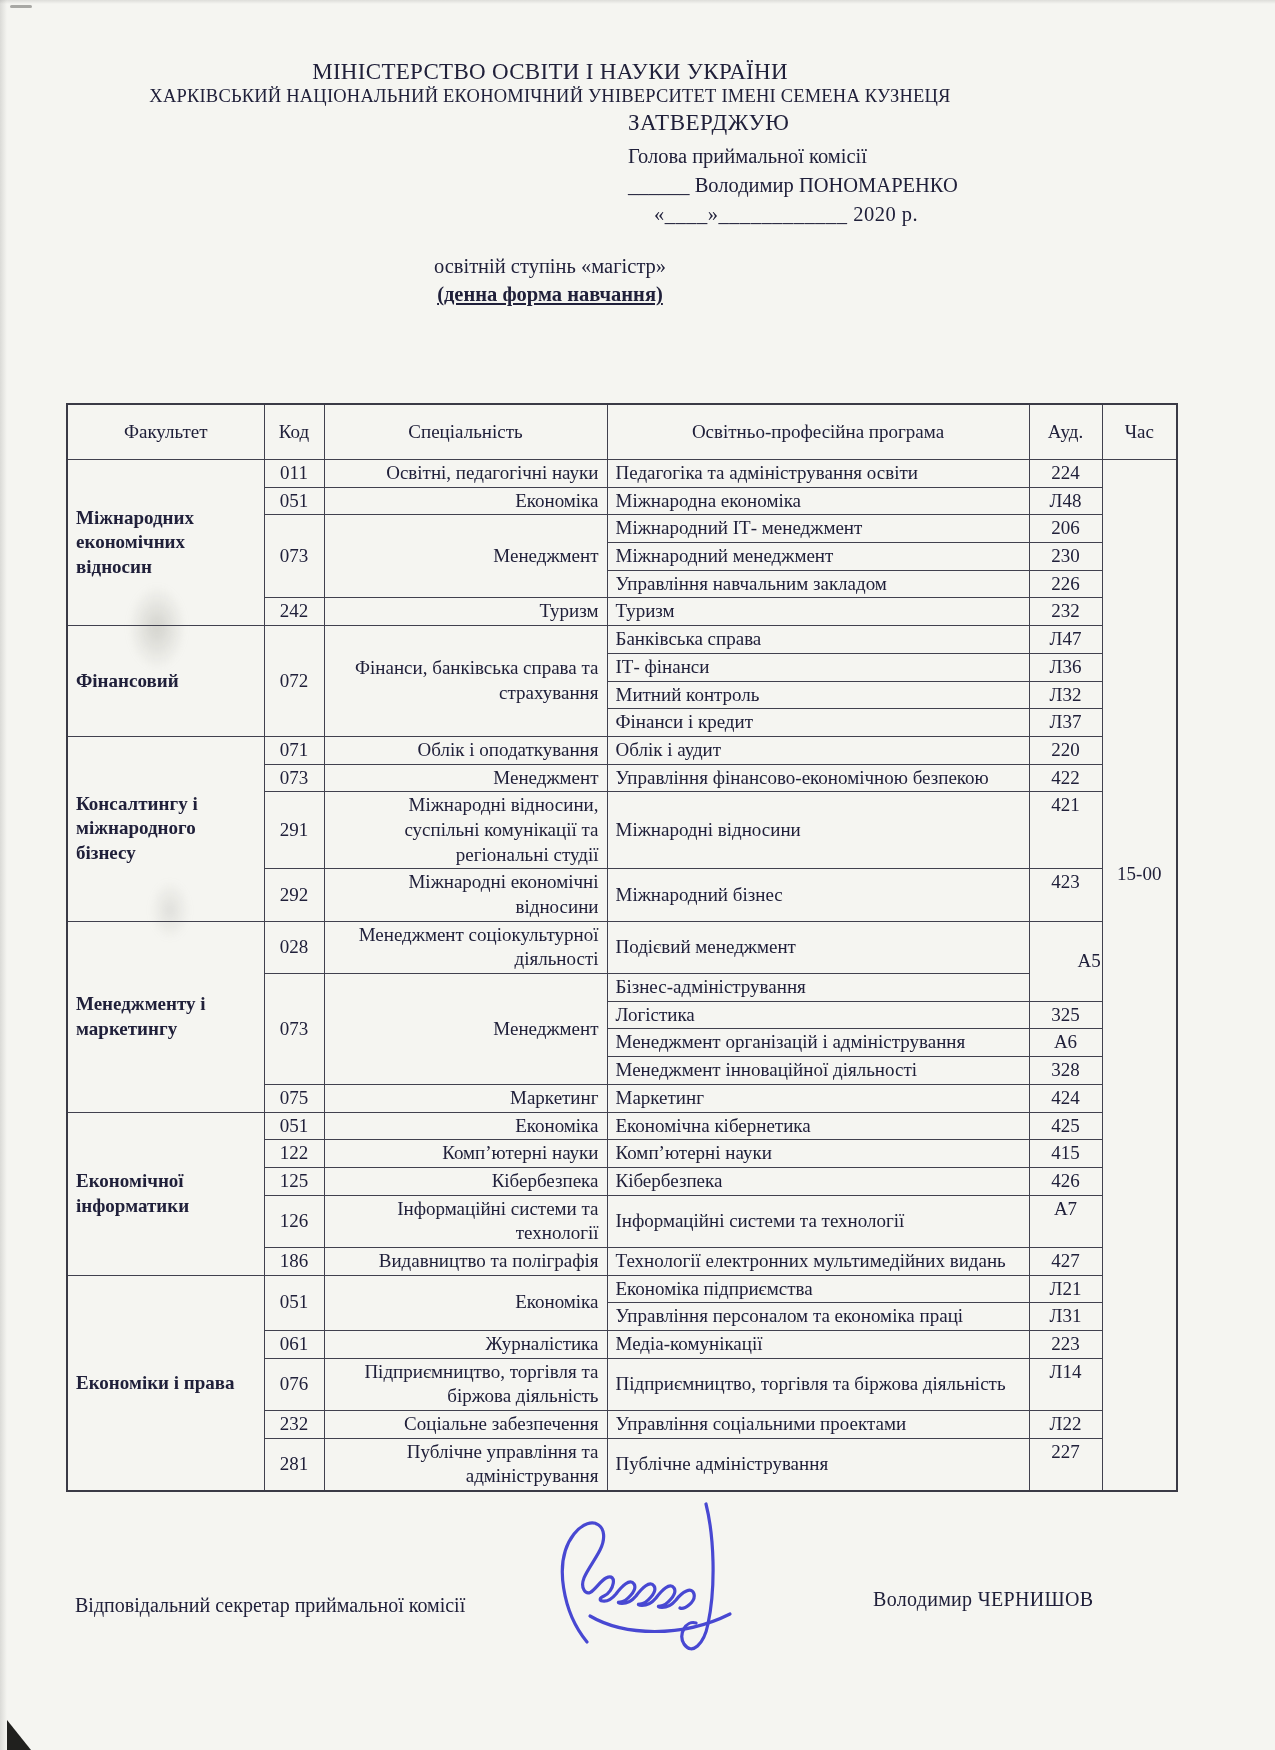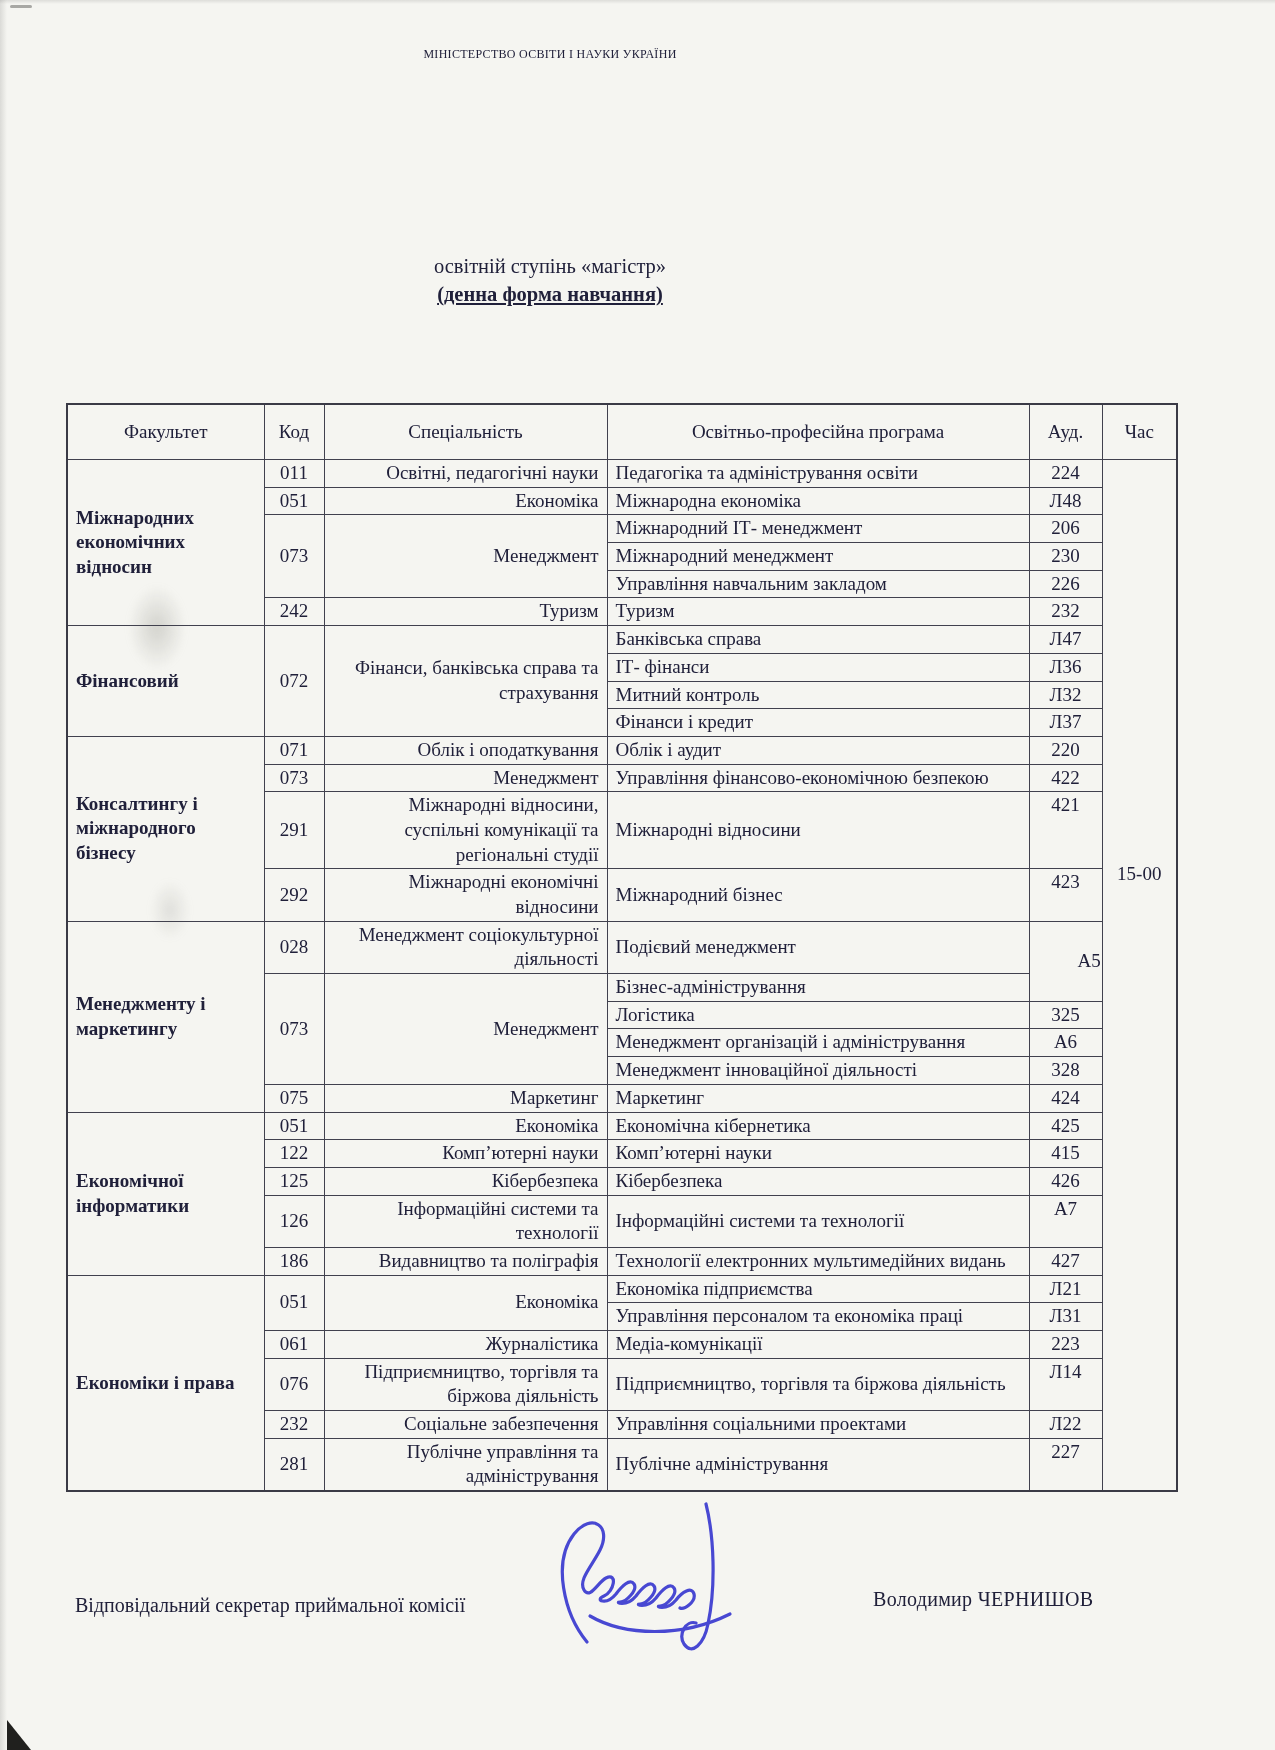--- a/index.html
+++ b/index.html
@@ -20,21 +20,21 @@
     border-left:24px solid #20201e;border-top:30px solid transparent;}
   .scan-dash{position:absolute;left:10px;top:5px;width:22px;height:3px;background:#a8a8a4;border-radius:2px;}
   .scan-smudge{position:absolute;left:128px;top:585px;width:58px;height:85px;border-radius:50%;
     background:radial-gradient(closest-side, rgba(148,148,140,.35), rgba(148,148,140,0));
     filter:blur(3px);}
   .scan-smudge2{position:absolute;left:150px;top:880px;width:40px;height:60px;border-radius:50%;
     background:radial-gradient(closest-side, rgba(150,150,144,.22), rgba(150,150,144,0));
     filter:blur(3px);}
 
   .doc-header{position:absolute;left:0;top:42px;width:1100px;text-align:center;line-height:24px;}
-  .doc-header .line1{font-size:12px;letter-spacing:.3px;}
+  .doc-header .line1{font-size:23px;letter-spacing:.3px;margin-top:18px;}
   .doc-header .line2{font-size:18.5px;letter-spacing:.2px;}
 
   .approval{position:absolute;left:628px;top:110px;font-size:20.5px;line-height:26px;}
   .approval .approve-word{font-size:23px;margin-bottom:7px;letter-spacing:.5px;}
   .approval .line{margin-bottom:3px;}
   .approval .date-line{margin-left:26px;letter-spacing:.5px;}
 
   .title-block{position:absolute;left:0;top:252px;width:1100px;text-align:center;font-size:20.5px;line-height:28px;}
   .title-block .t-bold{font-weight:bold;}
   .title-block .t-bolditalic{font-weight:bold;font-style:italic;text-decoration:underline;}
@@ -76,22 +76,29 @@
 
   <div class="scan-edge-left"></div>
   <div class="scan-edge-top"></div>
   <div class="scan-dash"></div>
   <div class="scan-smudge"></div>
   <div class="scan-smudge2"></div>
   <div class="scan-corner-mark"></div>
 
   <div class="doc-header">
     <div class="line1">МІНІСТЕРСТВО ОСВІТИ І НАУКИ УКРАЇНИ</div>
+    <div class="line2">ХАРКІВСЬКИЙ НАЦІОНАЛЬНИЙ ЕКОНОМІЧНИЙ УНІВЕРСИТЕТ ІМЕНІ СЕМЕНА КУЗНЕЦЯ</div>
   </div>
 
+  <div class="approval">
+    <div class="approve-word">ЗАТВЕРДЖУЮ</div>
+    <div class="line">Голова приймальної комісії</div>
+    <div class="line"><span>______</span> <span>Володимир ПОНОМАРЕНКО</span></div>
+    <div class="line date-line">«____»____________ 2020 р.</div>
+  </div>
 
   <div class="title-block">
     <div>освітній ступінь «магістр»</div>
     <div class="t-underline-bold">(денна форма навчання)</div>
   </div>
 
 
   <table class="schedule">
     <colgroup>
       <col style="width:197px">

